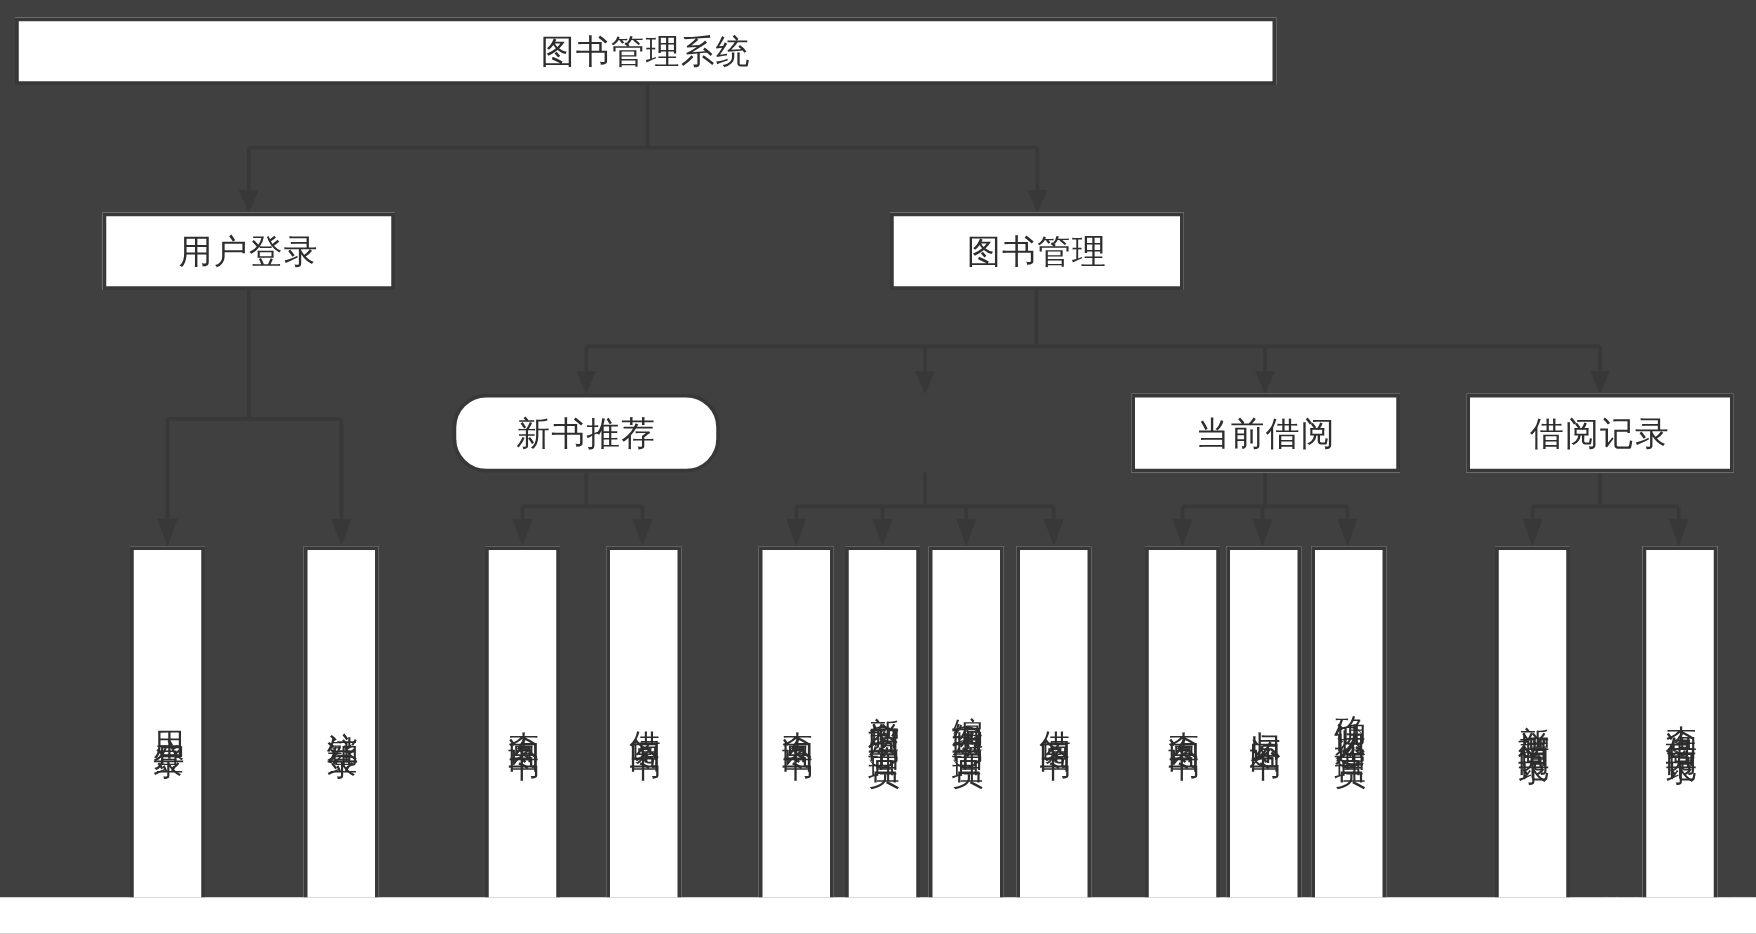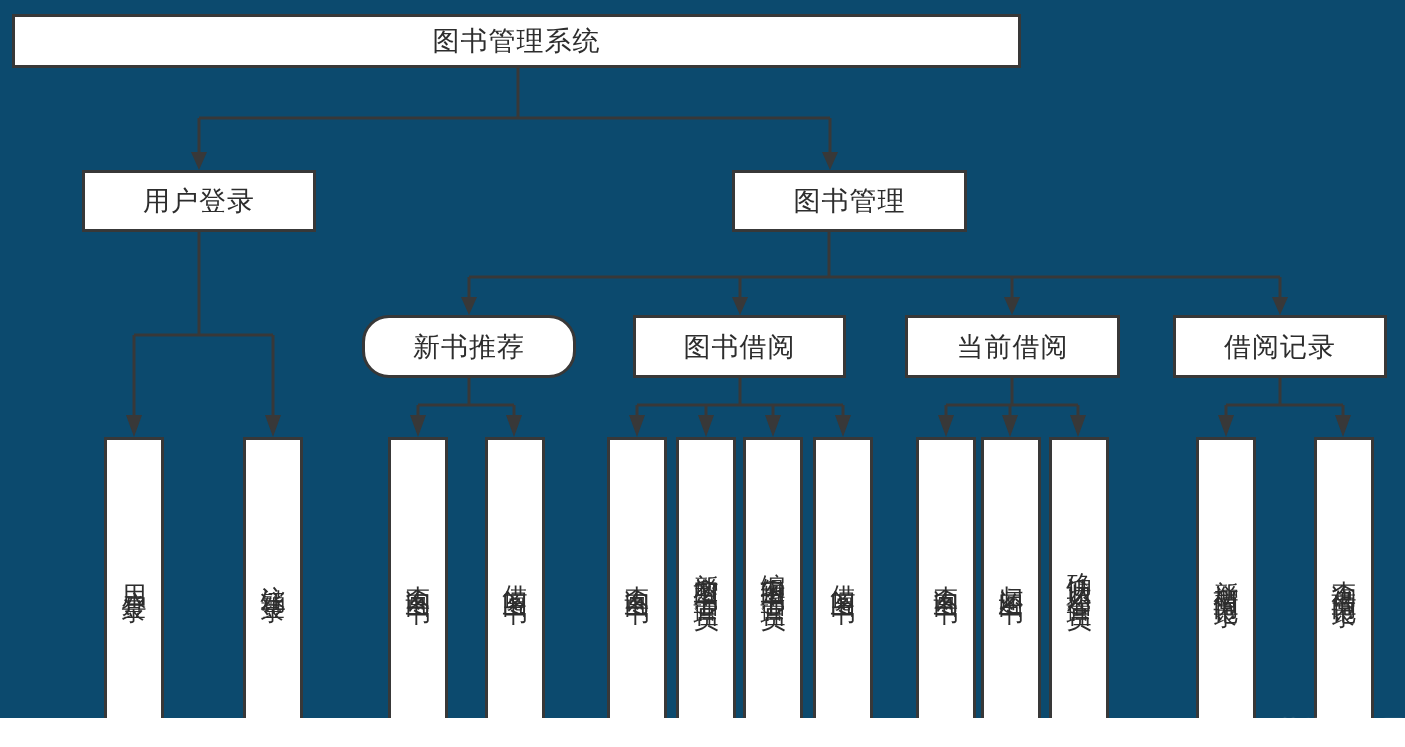--- a/index.html
+++ b/index.html
@@ -5,21 +5,21 @@
   html, body {
     margin: 0;
     padding: 0;
     background: #ffffff;
     font-family: "Liberation Sans", "DejaVu Sans", sans-serif;
   }
   #stage {
     position: relative;
     width: 1405px;
     height: 718px;
-    background: #0c4a6e;
+    background: #404040;
     overflow: hidden;
   }
   #connectors {
     position: absolute;
     left: 0;
     top: 0;
     pointer-events: none;
   }
   .node {
     position: absolute;
@@ -116,29 +116,26 @@
     </g>
   </svg>
 
   <div class="node" style="left:12px; top:14px; width:1009px; height:54px;">
     <span>图书管理系统</span>
   </div>
 
   <div class="node" style="left:82px; top:170px; width:234px; height:62px;">
     <span>用户登录</span>
   </div>
-  <div class="node" style="left:712px; top:170px; width:235px; height:62px;margin-left:20px;">
+  <div class="node" style="left:712px; top:170px; width:235px; height:62px;">
     <span>图书管理</span>
   </div>
 
   <div class="node" style="left:362px; top:315px; width:214px; height:63px;border-radius:27px;">
     <span>新书推荐</span>
-  </div>
-  <div class="node" style="left:633px; top:315px; width:213px; height:63px;">
-    <span>图书借阅</span>
   </div>
   <div class="node" style="left:905px; top:315px; width:215px; height:63px;">
     <span>当前借阅</span>
   </div>
   <div class="node" style="left:1173px; top:315px; width:214px; height:63px;">
     <span>借阅记录</span>
   </div>
 
   <div class="leaf" style="left:104px;">
     <span class="vtext">用户登录</span>

